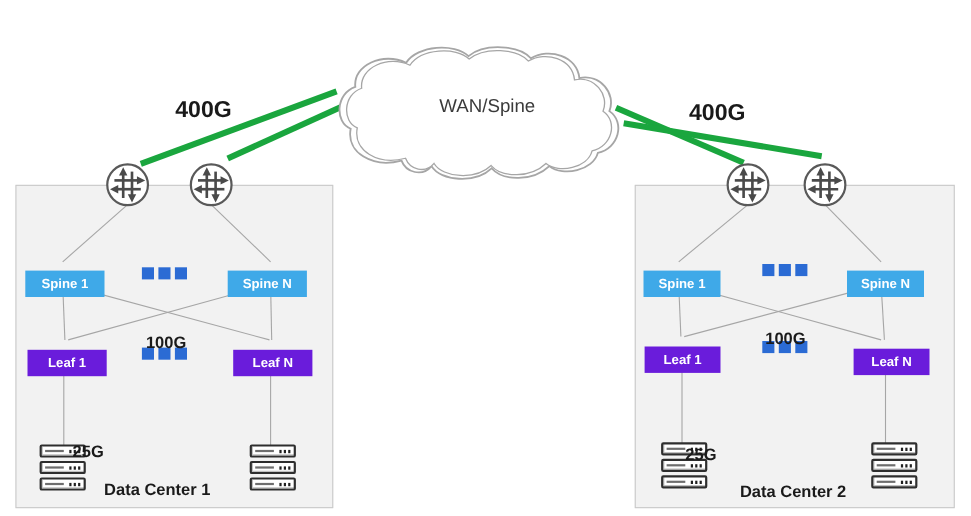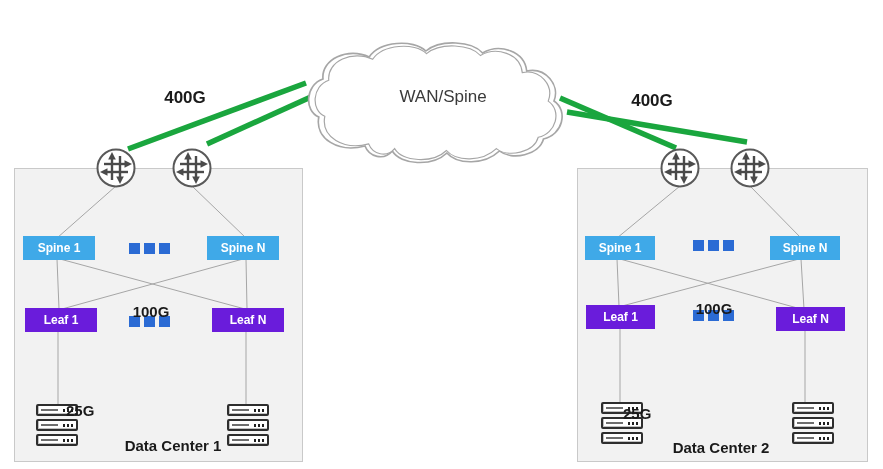--- a/index.html
+++ b/index.html
@@ -11,28 +11,28 @@
     position:absolute;background:var(--dc-bg,#F2F2F2);
     border:1px solid var(--dc-border,#C9C9C9);box-sizing:border-box;z-index:1;
   }
   .wires{position:absolute;left:0;top:0;z-index:2;}
   .gline{stroke:var(--line-gray,#A6A6A6);stroke-width:1;fill:none;}
   .glink{stroke:var(--green-link,#1AA63E);stroke-width:5.5;fill:none;}
   .cloudpath{fill:#fff;stroke:var(--cloud-gray,#A6A6A6);stroke-width:1.6;}
   .cloudpath.inner{stroke-width:1.2;}
   .node{
     position:absolute;z-index:3;display:flex;align-items:center;justify-content:center;
-    color:#fff;font-weight:bold;font-size:12px;box-sizing:border-box;
+    color:#fff;font-weight:bold;font-size:12px;box-sizing:border-box;margin-top:10px;
   }
   .spine{background:var(--spine-blue,#3FA9E8);}
   .leaf{background:var(--leaf-purple,#6A1CDB);}
   .dots{position:absolute;z-index:3;display:flex;gap:4px;}
   .dots span{width:11px;height:11px;background:var(--dot-blue,#2B6BD4);display:block;}
   .lbl{position:absolute;z-index:4;white-space:nowrap;}
-  .lbl.speed-wan{font-size:17px;font-weight:600;width:70px;text-align:center;}
+  .lbl.speed-wan{font-size:21px;font-weight:600;width:70px;text-align:center;}
   .lbl.speed{font-size:15px;font-weight:700;margin-top:41px;}
   .lbl.center{text-align:center;}
   .lbl.wan-name{font-size:17px;font-weight:400;color:#3a3a3a;width:120px;text-align:center;}
   .lbl.dc-name{font-size:15px;font-weight:700;width:150px;text-align:center;}
   .stack{position:absolute;z-index:3;display:flex;flex-direction:column;gap:3px;}
   .server{
     width:42px;height:12px;background:#fff;border:2px solid #2e2e2e;border-radius:2px;
     box-sizing:border-box;display:flex;align-items:center;padding:0 3px;
     box-shadow:inset 1px -1px 0 0 #c0c0c0;
   }
@@ -117,21 +117,21 @@
       <span></span>
       <span></span>
     </div>
   <div class="dots" style="left:129px;top:316px;">
       <span></span>
       <span></span>
       <span></span>
     </div>
   <div class="lbl speed center" style="left:121px;top:262px;width:60px;">100G</div>
   <div class="lbl speed" style="left:66px;top:361px;">25G</div>
-  <div class="lbl dc-name" style="left:98px;top:437px;">Data Center 1</div>
+  <div class="lbl dc-name" style="left:68px;top:437px;">Data Center 1</div>
 
   <div class="node spine" style="left:585px;top:236px;width:70px;height:24px;">Spine 1</div>
   <div class="node spine" style="left:770px;top:236px;width:70px;height:24px;">Spine N</div>
   <div class="node leaf" style="left:586px;top:305px;width:69px;height:24px;">Leaf 1</div>
   <div class="node leaf" style="left:776px;top:307px;width:69px;height:24px;">Leaf N</div>
   <div class="dots" style="left:693px;top:240px;">
       <span></span>
       <span></span>
       <span></span>
     </div>

